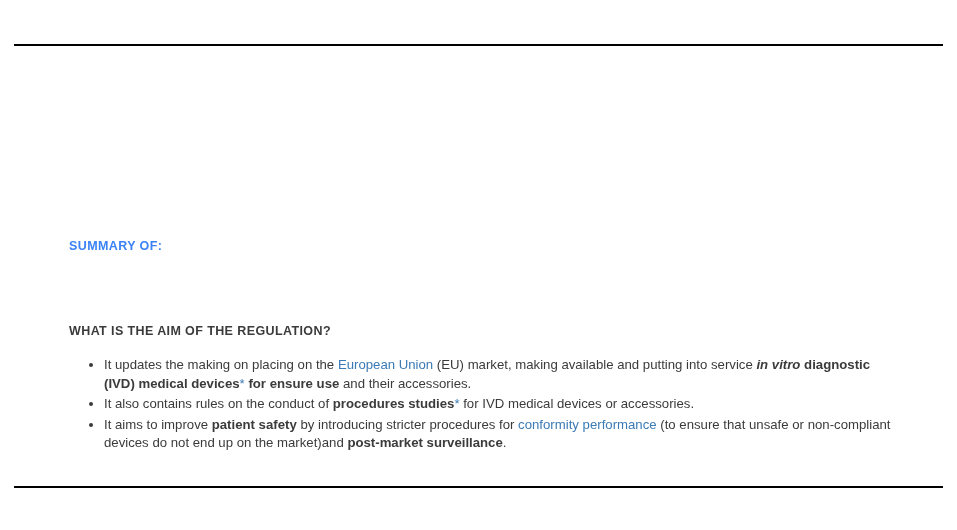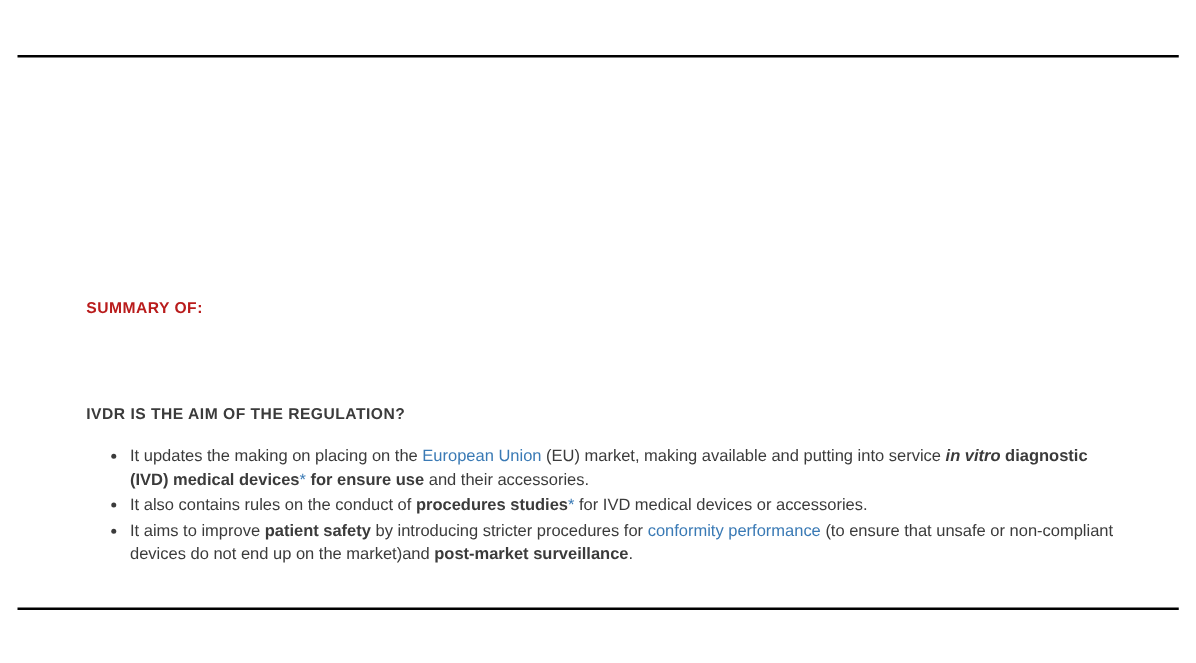--- a/index.html
+++ b/index.html
@@ -97,21 +97,21 @@
     color: #3b3b3b;
   }
   .summary-of {
     position: absolute;
     left: 55px;
     top: 189px;
     font-family: "Liberation Sans", sans-serif;
     font-weight: bold;
     font-size: 12.5px;
     letter-spacing: 0.4px;
-    color: #b91c1c;
+    color: #3b82f6;
   }
   .reg-link {
     position: absolute;
     left: 55px;
     top: 227px;
     font-family: "Liberation Sans", sans-serif;
     font-size: 13.5px;
     color: #3a7ab5;
     text-decoration: none;
   }
@@ -161,21 +161,21 @@
   </div>
 
   <div class="rule-top"></div>
 
   <div class="doc">
 
 
     <div class="summary-of">SUMMARY OF:</div>
 
 
-    <div class="aim-heading">IVDR IS THE AIM OF THE REGULATION?</div>
+    <div class="aim-heading">WHAT IS THE AIM OF THE REGULATION?</div>
 
     <ul class="bullets">
       <li><span>It updates the making on placing on the </span><span class="lnk">European Union</span><span> (EU) market, making available and putting into service </span><i class="it">in vitro</i><span> </span><b class="bd">diagnostic (IVD) medical devices</b><span class="lnk">*</span><span> </span><b class="bd">for ensure use</b><span> and their accessories.</span></li>
       <li><span>It also contains rules on the conduct of </span><b class="bd">procedures studies</b><span class="lnk">*</span><span> for IVD medical devices or accessories.</span></li>
       <li><span>It aims to improve </span><b class="bd">patient safety</b><span> by introducing stricter procedures for </span><span class="lnk">conformity performance</span><span> (to ensure that unsafe or non-compliant devices do not end up on the market)and </span><b class="bd">post-market surveillance</b><span>.</span></li>
     </ul>
 
   </div>
 
   <div class="rule-bottom"></div>

